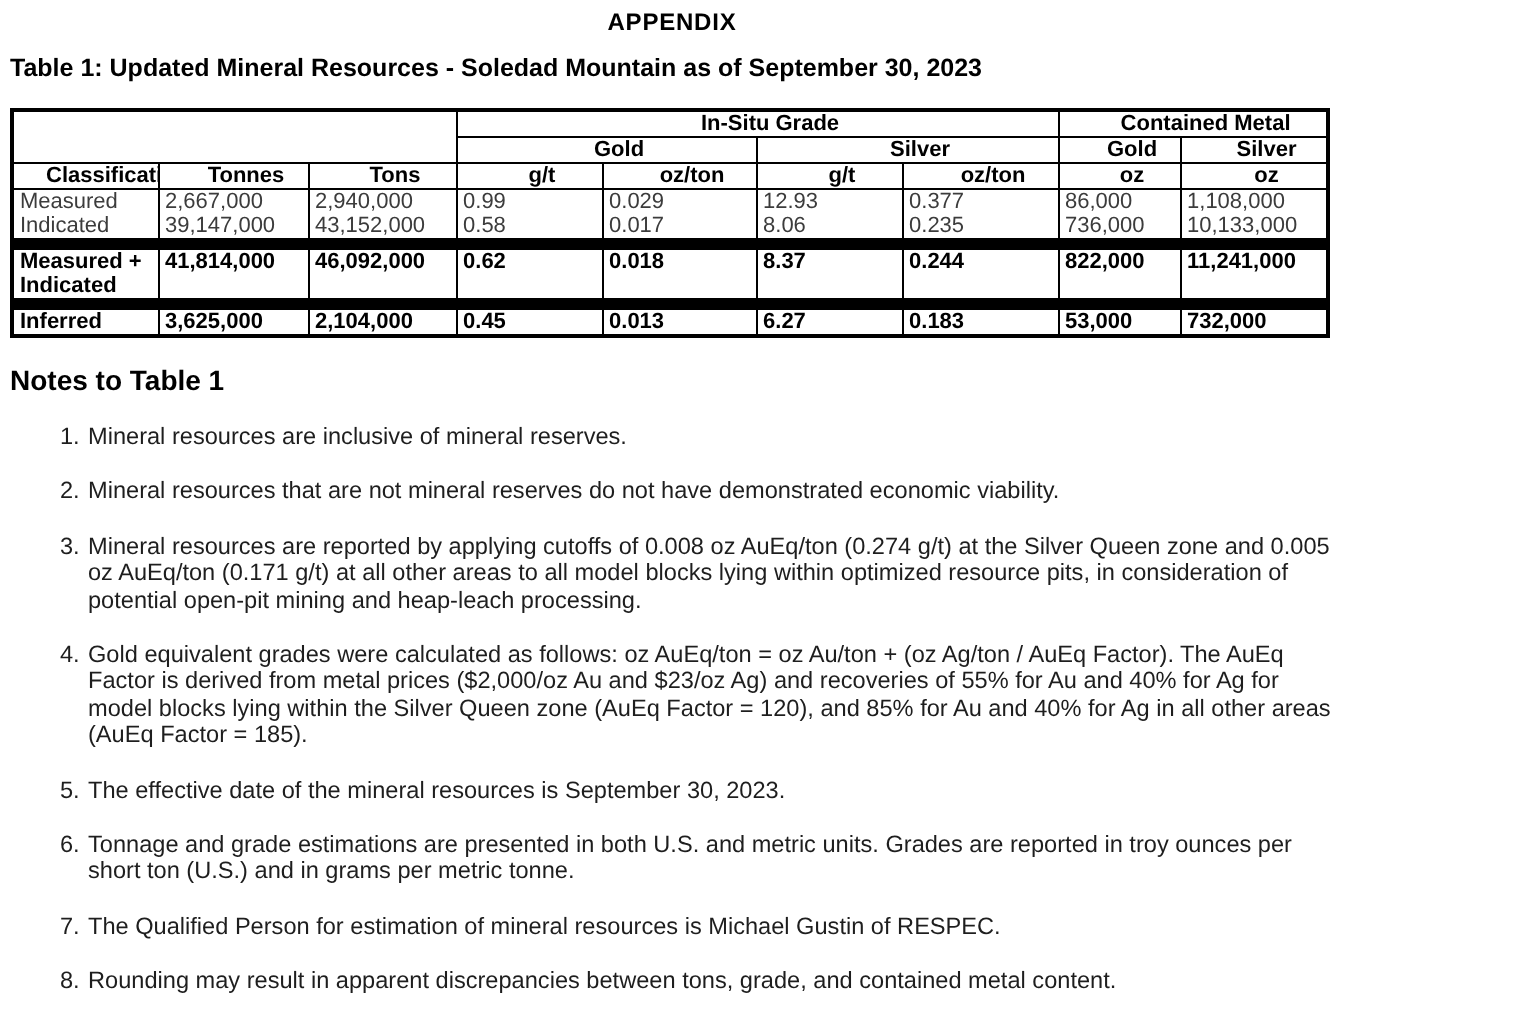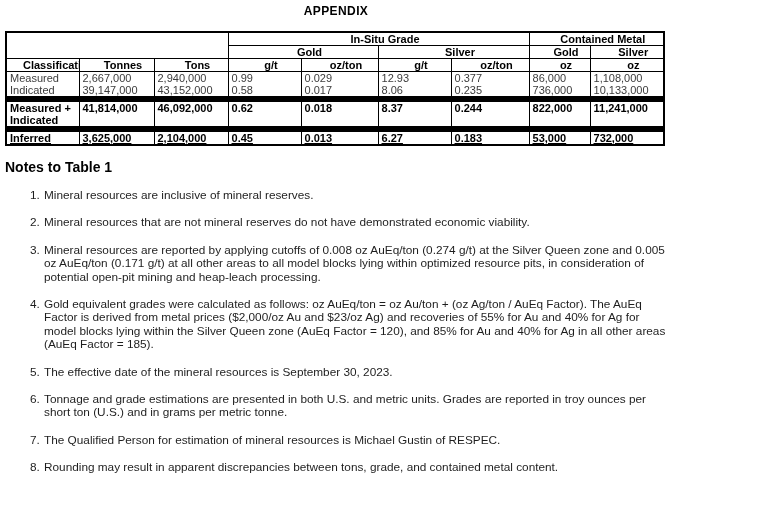--- a/index.html
+++ b/index.html
@@ -40,35 +40,36 @@
   tr.row-reg td { color: #3c3c3c; height: 12px; margin-top: 28px; }
   tr.row-measured td { border-bottom-width: 0; }
   tr.row-indicated td { border-top-width: 0; }
   tr.row-total td, tr.row-inferred td {
     font-weight: bold; border-top: 6px solid #000000;
   }
   tr.row-total td {
     height: 24px; vertical-align: top;
   }
   tr.row-total td.label { white-space: normal; }
-  tr.row-inferred td { height: 13px; text-decoration: underline; }
+  tr.row-inferred td { height: 13px; }
 
   .notes-heading { font-weight: bold; font-size: 14px; margin-top: 13px; }
   .notes-list { margin-top: 3px; }
   .note { display: flex; margin-top: 14px; font-size: 11.8px; line-height: 13.4px; color: #1e1e1e; }
   .note-num { flex: none; width: 14px; margin-left: 25px; }
   .note-text { flex: 1; }
 </style>
 </head>
 <body>
 
 <div class="page">
   <div class="content">
 
     <div class="appendix-title">APPENDIX</div>
+    <div class="table-title">Table 1: Updated Mineral Resources - Soledad Mountain as of September 30, 2023</div>
 
     <table class="minres">
       <colgroup>
         <col style="width:73px">
           <col style="width:75px">
           <col style="width:74px">
         <col style="width:73px">
           <col style="width:77px">
           <col style="width:73px">
         <col style="width:78px">

